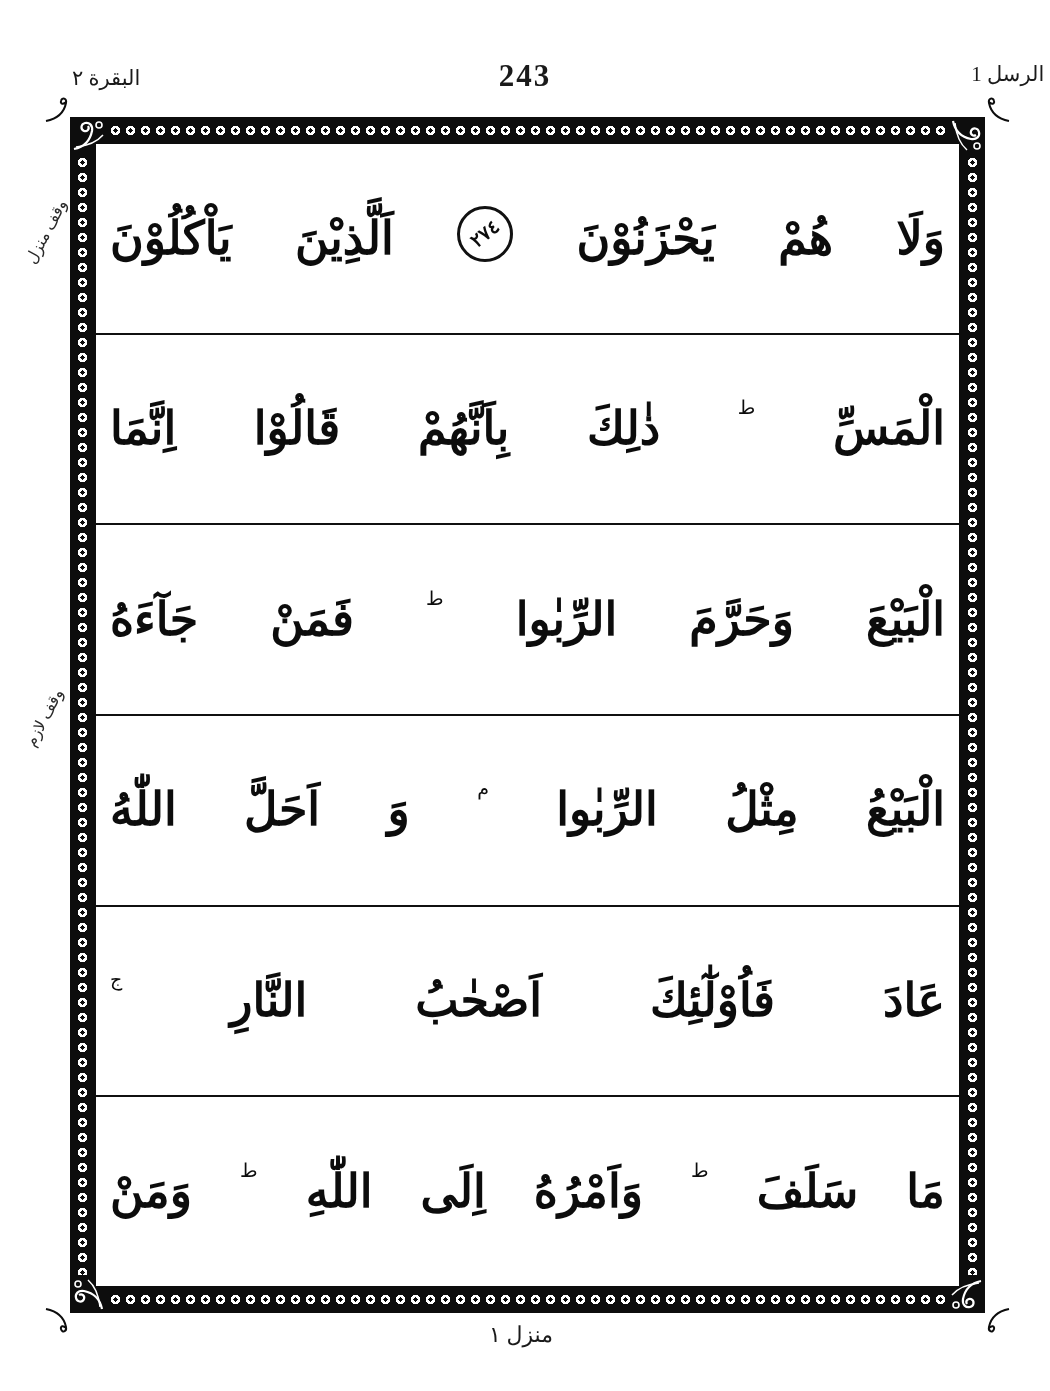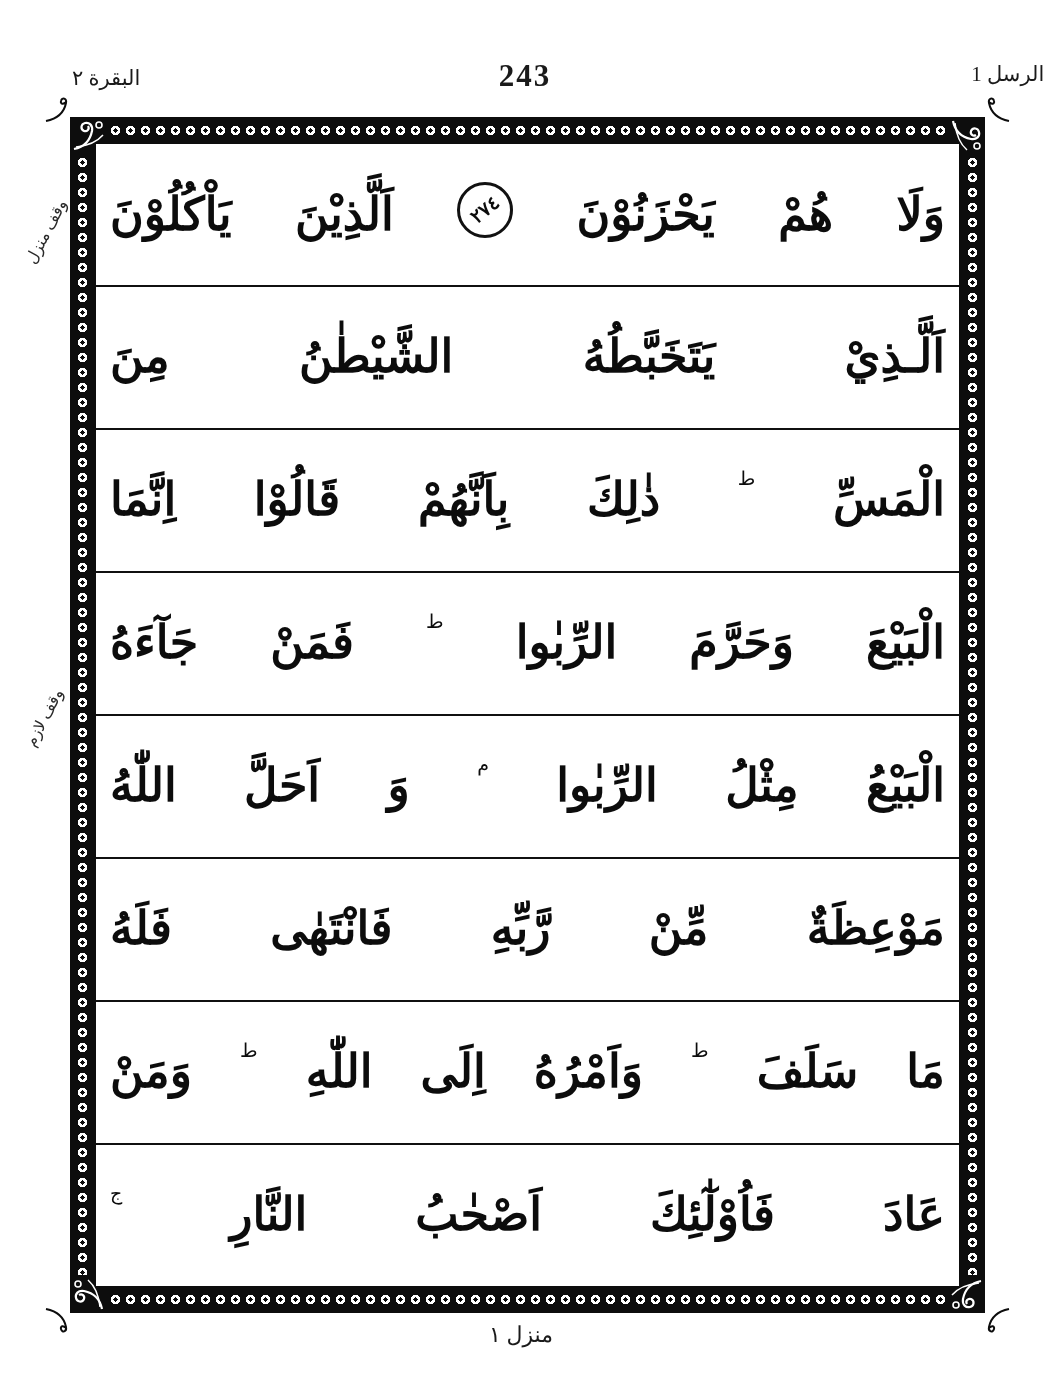--- a/index.html
+++ b/index.html
@@ -109,25 +109,20 @@
 
       <div class="row">
         <p class="line">
           <span>وَلَا هُمْ يَحْزَنُوْنَ</span>
           <span class="badge"><span class="badge-num">٢٧٤</span></span>
           <span>اَلَّذِيْنَ يَاْكُلُوْنَ</span>
         </p>
       </div>
 
 
-      <div class="row">
-        <p class="line">
-          <span>اَلَّـذِيْ يَتَخَبَّطُهُ الشَّيْطٰنُ مِنَ</span>
-        </p>
-      </div>
 
       <div class="row">
         <p class="line">
           <span>الْمَسِّ</span>
           <span class="pause">ط</span>
           <span>ذٰلِكَ بِاَنَّهُمْ قَالُوْا اِنَّمَا</span>
         </p>
       </div>
 
       <div class="row">
@@ -139,41 +134,36 @@
       </div>
 
       <div class="row">
         <p class="line">
           <span>الْبَيْعُ مِثْلُ الرِّبٰوا</span>
           <span class="pause">م</span>
           <span>وَ اَحَلَّ اللّٰهُ</span>
         </p>
       </div>
 
+
       <div class="row">
         <p class="line">
-          <span>مَوْعِظَةٌ مِّنْ رَّبِّهِ فَانْتَهٰى فَلَهُ</span>
+          <span>عَادَ فَاُوْلٰٓئِكَ اَصْحٰبُ النَّارِ</span>
+          <span class="pause">ج</span>
         </p>
       </div>
 
       <div class="row">
         <p class="line">
           <span>مَا سَلَفَ</span>
           <span class="pause">ط</span>
           <span>وَاَمْرُهُ اِلَى اللّٰهِ</span>
           <span class="pause">ط</span>
           <span>وَمَنْ</span>
         </p>
       </div>
 
-      <div class="row">
-        <p class="line">
-          <span>عَادَ فَاُوْلٰٓئِكَ اَصْحٰبُ النَّارِ</span>
-          <span class="pause">ج</span>
-        </p>
-      </div>
-
     </div>
   </div>
 
   <div class="footnote">منزل ١</div>
 
 </div>
 
 </body></html>

